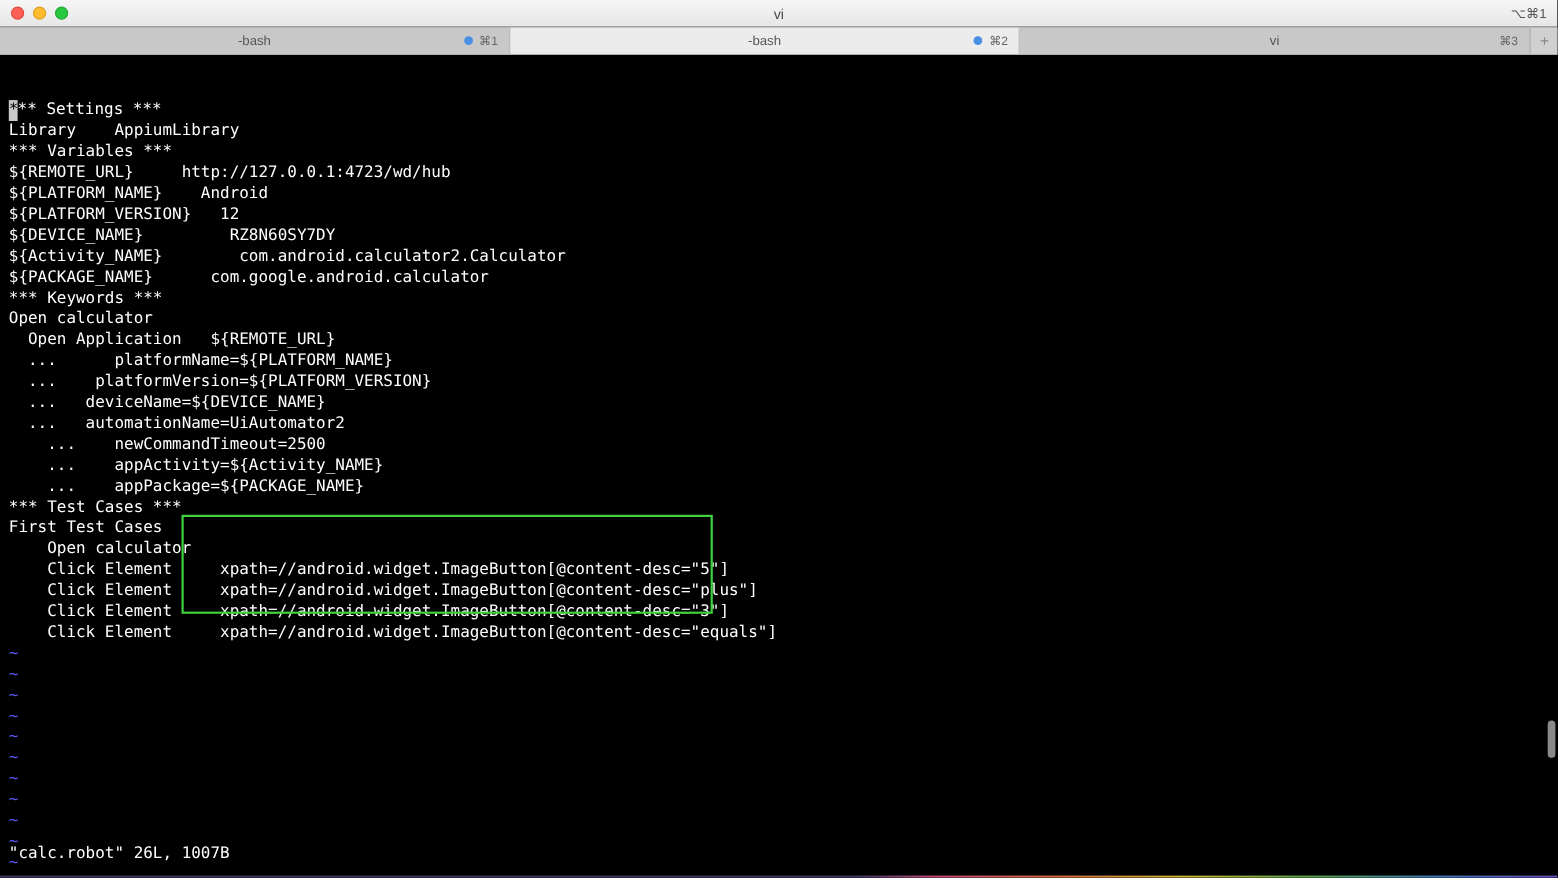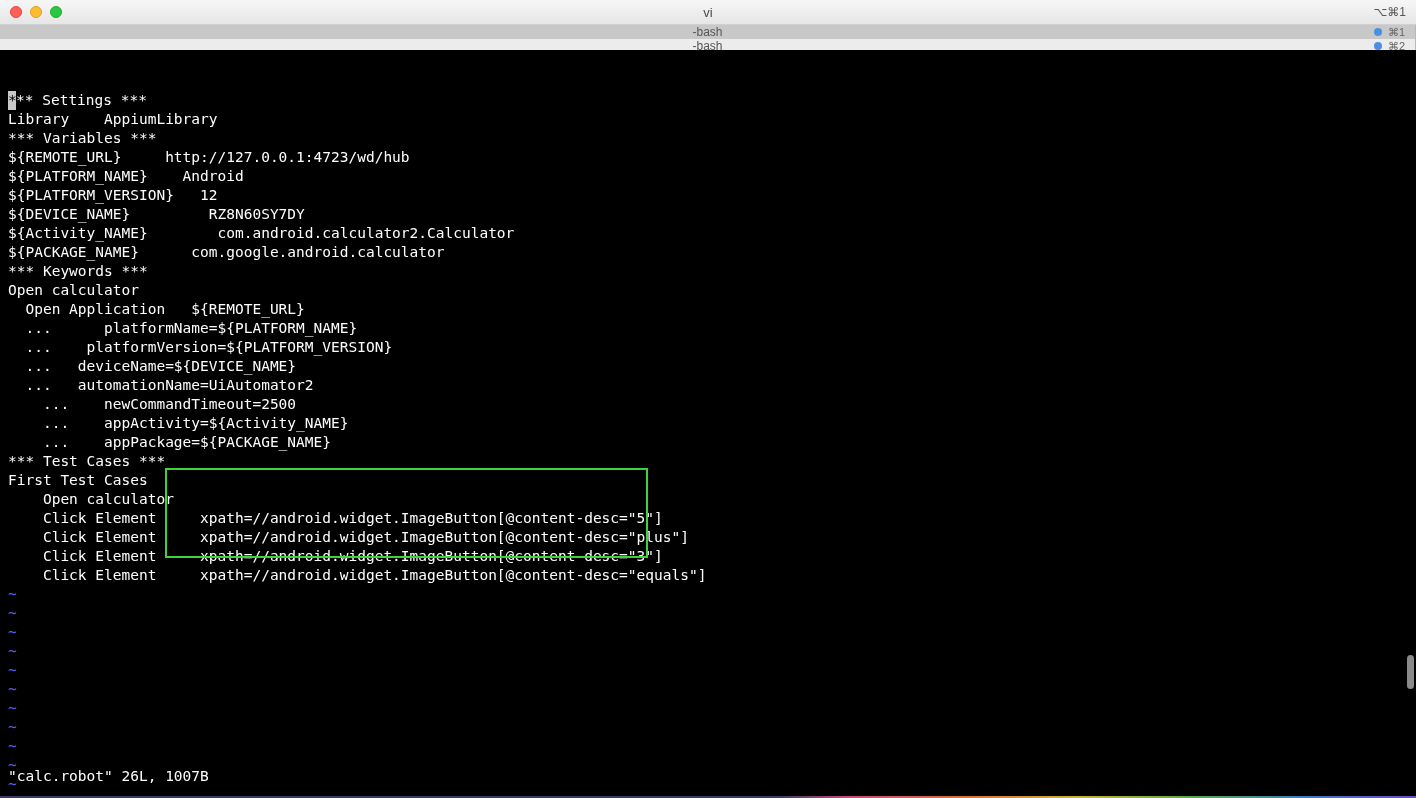--- a/index.html
+++ b/index.html
@@ -42,21 +42,20 @@
       color: #555;
       display: flex;
       align-items: center;
       gap: 2px;
     }
     .tabbar {
       height: 25px;
       background: #d6d6d6;
       display: flex;
       border-bottom: 1px solid #b0b0b0;
-      flex-direction: column;
     }
     .tab {
       flex: 1;
       display: flex;
       align-items: center;
       justify-content: center;
       position: relative;
       font-size: 12px;
       color: #555;
       border-right: 1px solid #b8b8b8;

